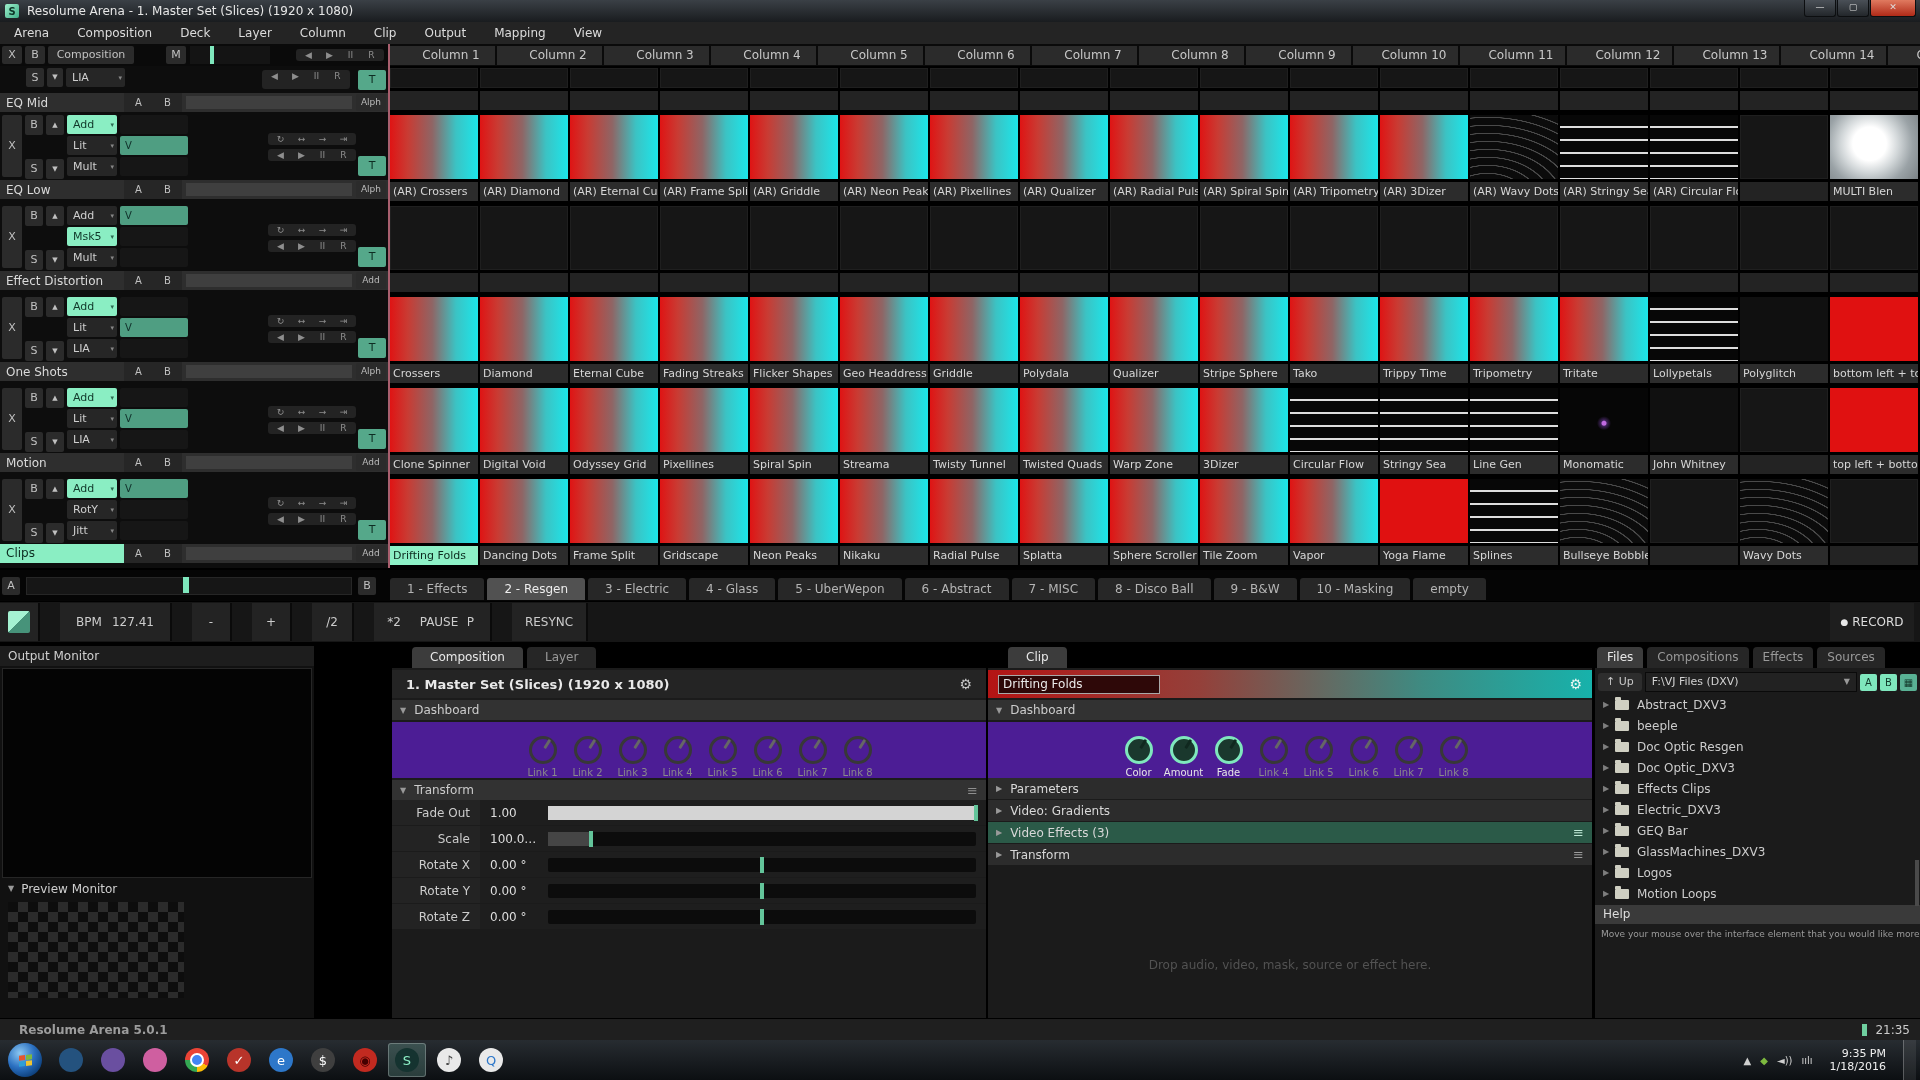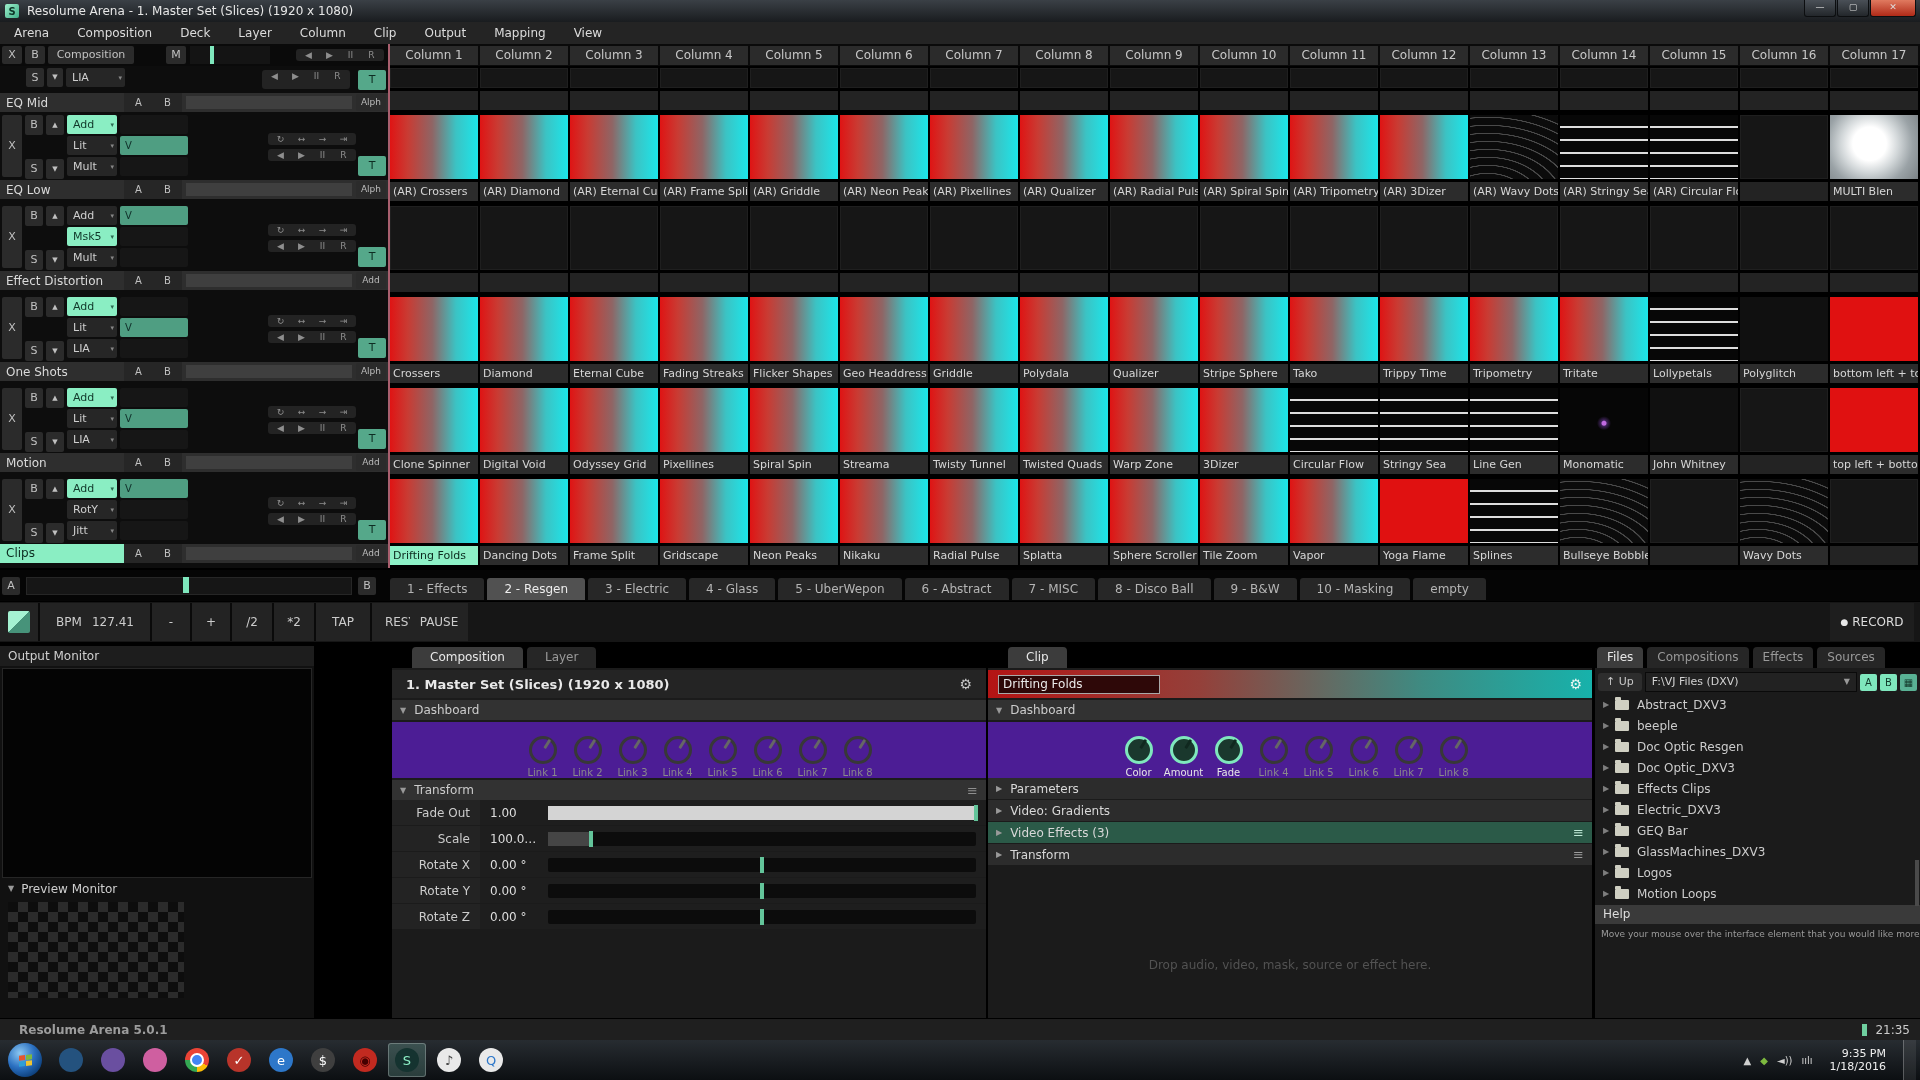--- a/index.html
+++ b/index.html
@@ -15,21 +15,21 @@
   .winbtn{width:30px;height:16px;background:linear-gradient(#4a5057,#23272b);border:1px solid #0c0e10;
     border-top:none;color:#ddd;font-size:9px;text-align:center;line-height:15px;border-radius:0 0 3px 3px;margin-left:1px;}
   .winbtn.close{width:44px;background:linear-gradient(#e07a60,#b02a18);}
   #menubar{position:absolute;left:0;top:22px;width:1920px;height:22px;background:#242424;display:flex;align-items:center;}
   .menuitem{color:#dcdcdc;font-size:12px;padding:0 14px;height:22px;line-height:22px;}
   
   #topstrip{position:absolute;left:0;top:44px;width:1920px;height:22px;background:#0a0a0a;display:flex;}
   #comprow{width:390px;display:flex;align-items:center;flex:none;}
   #colheads{display:flex;flex:none;}
   .chead{width:88px;margin-right:2px;height:19px;line-height:19px;margin-top:2px;text-align:center;
-    background:#2b2b2b;color:#c8c8c8;font-size:12px;overflow:hidden;white-space:nowrap;flex:none;}
+    background:#2b2b2b;color:#c8c8c8;font-size:12px;overflow:hidden;white-space:nowrap;flex:none;padding-left:17px;}
   .sqbtn{background:#2b2b2b;border-radius:2px;color:#c0c0c0;font-size:11px;text-align:center;flex:none;}
   
   #gridarea{position:absolute;left:0;top:66px;width:1920px;height:502px;}
   .band{display:flex;}
   .layerblock{width:390px;flex:none;position:relative;background:#0d0d0d;}
   .lb-controls{display:flex;padding-top:2px;}
   .col-x{width:20px;margin-left:2px;}
   .btn-x{height:62px;line-height:62px;}
   .col-bs,.col-ar{width:18px;margin-left:3px;display:flex;flex-direction:column;justify-content:space-between;height:64px;}
   .mini{height:20px;line-height:20px;width:100%;}
@@ -74,21 +74,21 @@
   #masterrow{position:absolute;left:0;top:570px;width:1920px;height:31px;display:flex;background:#050505;}
   #faderzone{width:390px;flex:none;display:flex;align-items:center;}
   .fbtn{width:18px;height:18px;line-height:18px;}
   #fadertrack{flex:1;height:16px;margin:0 6px;background:#161616;border:1px solid #262626;position:relative;}
   #faderhandle{position:absolute;left:48%;top:-1px;width:6px;height:16px;background:#7fe7bd;}
   #decktabs{display:flex;align-items:flex-end;padding-bottom:1px;}
   .dtab{height:22px;line-height:22px;padding:0 17px;background:#272727;color:#b5b5b5;font-size:12px;margin-right:3px;border-radius:3px 3px 0 0;}
   .dtab.on{background:#515151;color:#ededed;}
   
   #bpmrow{position:absolute;left:0;top:602px;width:1920px;height:40px;background:#161616;}
-  #bpmgroup{position:absolute;left:0;top:1px;height:44px;display:flex;}
+  #bpmgroup{position:absolute;left:0;top:1px;height:44px;display:flex;gap:20px;}
   .bpmcell{height:38px;background:#232323;border-right:2px solid #0a0a0a;display:flex;align-items:center;justify-content:center;color:#cccccc;font-size:12px;}
   #beaticon{width:22px;height:22px;background:linear-gradient(135deg,#a5f2d2 0 50%,#47937a 50%);border-radius:2px;}
   #pausebtn{position:absolute;left:410px;top:1px;width:58px;height:38px;background:#232323;color:#ccc;font-size:12px;
     display:flex;align-items:center;justify-content:center;}
   #recordbtn{position:absolute;right:6px;top:1px;width:84px;height:38px;background:#1e1e1e;color:#ddd;font-size:12px;
     display:flex;align-items:center;justify-content:center;gap:4px;}
   #recdot{font-size:9px;color:#e8e8e8;}
   
   .panel{position:absolute;top:646px;height:372px;background:#1b1b1b;}
   #panel-monitor{left:0;width:314px;background:#111;}

